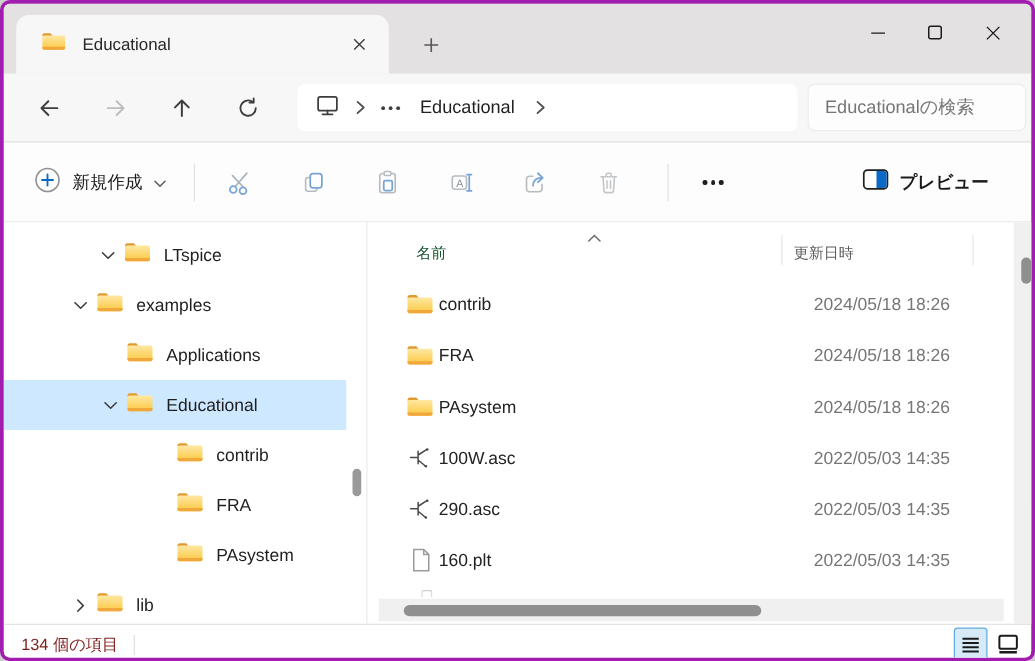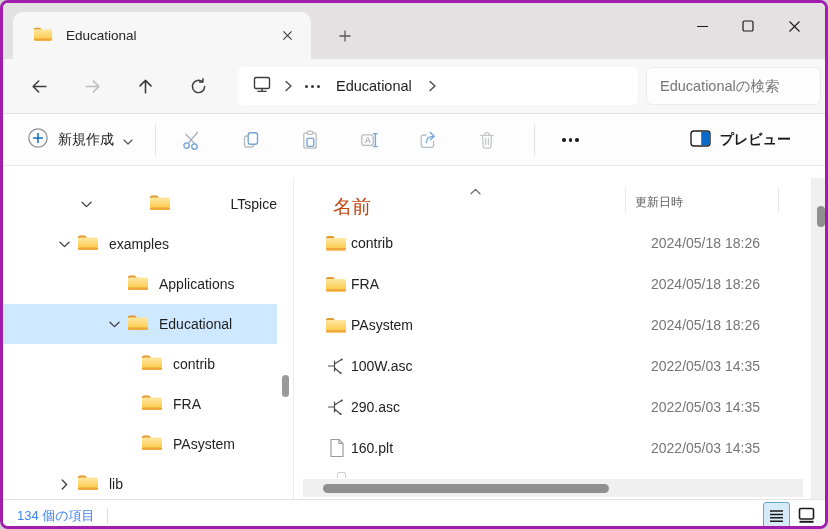--- a/index.html
+++ b/index.html
@@ -39,66 +39,66 @@
   .dots { display:flex; gap:3px; align-items:center; }
   .dots i { width:3px; height:3px; border-radius:50%; background:#3c3c3c; }
   .searchbox {
     margin-left:8px; width:175px; height:38px; background:#fdfdfd; border:1px solid #ececec;
     border-radius:6px; display:flex; align-items:center; padding:0 13px;
   }
   .searchbox input { border:none; outline:none; background:transparent; font-size:14.5px; color:#6e6e6e; width:100%; font-family:"Liberation Sans",sans-serif; }
   .searchbox input::placeholder { color:#767676; opacity:1; }
   
   .toolbar {
-    position:absolute; left:0; top:112px; width:100%; height:51px;
+    position:absolute; left:0; top:112px; width:100%; height:63px;
     background:#fdfdfd; border-bottom:1px solid #e9e7e7;
     display:flex; align-items:center; padding-left:14px;
   }
   .tb-new { display:flex; align-items:center; gap:9px; padding:8px 10px; border-radius:5px; }
   .tb-new-label { font-size:14px; color:#1b1b1b; }
   .tb-sep { width:1px; height:30px; background:#e2e0e0; margin:0 12px; }
   .tb-btn { width:47px; height:44px; display:flex; align-items:center; justify-content:center; border-radius:5px; margin-right:12px; }
   .tb-more { margin-right:0; }
   .tb-more .dots i { width:3.5px; height:3.5px; background:#1f1f1f; }
   .tb-preview { margin-left:auto; margin-right:24px; display:flex; align-items:center; gap:9px; padding:8px 10px; border-radius:5px;font-weight:bold; }
   .tb-preview-label { font-size:14px; color:#1b1b1b; }
   
   .main { position:absolute; left:0; top:175px; width:100%; height:321px; background:#fff; }
   .sidebar { position:absolute; left:0; top:0; width:290px; height:321px; overflow:hidden; padding-top:6px; }
   .tree-row { height:40px; display:flex; align-items:center; width:274px; }
   .tree-row.selected { background:#cde8ff; }
   .chev-slot { width:26px; display:flex; align-items:center; justify-content:center; flex:none; }
   .tree-label { font-size:14px; color:#1f1f1f; margin-left:10px; white-space:nowrap; }
-  .lv0 { padding-left:70px;justify-content:space-between; } .lv1 { padding-left:48px; } .lv2 { padding-left:98px; } .lv3 { padding-left:112px; }
+  .lv0 { padding-left:70px; } .lv1 { padding-left:48px; } .lv2 { padding-left:72px; } .lv3 { padding-left:112px; }
   .side-scroll { position:absolute; left:279px; top:197px; width:7px; height:22px; background:#9a9a9a; border-radius:4px; }
   .pane-sep { position:absolute; left:290px; top:0; width:1px; height:321px; background:#ececec; }
   
   .filelist { position:absolute; left:291px; top:0; width:517px; height:321px; }
   .fl-header { position:absolute; left:0; top:0; width:100%; height:43px; }
-  .col-name { position:absolute; left:39px; top:16px; font-size:19px; color:#c2410c; }
+  .col-name { position:absolute; left:39px; top:16px; font-size:12px; color:#14532d; }
   .sort-ind { position:absolute; left:176px; top:3px; }
   .col-sep1 { position:absolute; left:331px; top:10px; width:1px; height:24px; background:#e7e7e7; }
   .col-mod { position:absolute; left:341px; top:16px; font-size:12px; color:#5e5e5e; }
   .col-sep2 { position:absolute; left:484px; top:10px; width:1px; height:24px; background:#e7e7e7; }
   .fl-rows { position:absolute; left:0; top:44px; width:100%; }
   .fl-row { position:relative; height:41px; display:flex; align-items:center; }
   .fl-icon { position:absolute; left:31px; top:50%; transform:translateY(-50%); width:22px; display:flex; justify-content:center; }
   .fl-name { position:absolute; left:57px; font-size:14px; color:#222; }
   .fl-date { position:absolute; left:357px; font-size:14px; color:#767676; }
   .partial-icon { position:absolute; left:43px; top:294px; width:9px; height:6px; border:1px solid #cfcfcf; border-bottom:none; border-radius:2px 2px 0 0; }
   .hscroll { position:absolute; left:9px; top:301px; width:500px; height:18px; background:#f1f0f0; }
   .hscroll-thumb { position:absolute; left:20px; top:5px; width:286px; height:9px; background:#8f8f8f; border-radius:4.5px; }
   .vscroll { position:absolute; left:808px; top:175px; width:20px; height:321px; background:#f1f0f0; }
   .vscroll-thumb { position:absolute; left:6px; top:28px; width:8px; height:21px; background:#8f8f8f; border-radius:4px; }
   
   .statusbar {
     position:absolute; left:0; top:496px; width:100%; height:33px; background:#fff;
     border-top:1px solid #e5e3e3; display:flex; align-items:center; padding-left:14px;
   }
-  .status-count { font-size:13px; color:#3b82f6;text-align:right; }
+  .status-count { font-size:13px; color:#7f1d1d;text-align:right; }
   .status-sep { width:1px; height:16px; background:#e0e0e0; margin-left:12px; }
   .view-btns { position:absolute; right:5px; top:2px; display:flex; gap:3px; }
   .view-btn { width:27px; height:27px; display:flex; align-items:center; justify-content:center; border-radius:3px; border:1px solid transparent; }
   .view-btn.active { background:#d6eaf8; border-color:#62aadc; }
 </style>
 </head>
 <body>
 
 <svg width="0" height="0" style="position:absolute">
     <defs>

